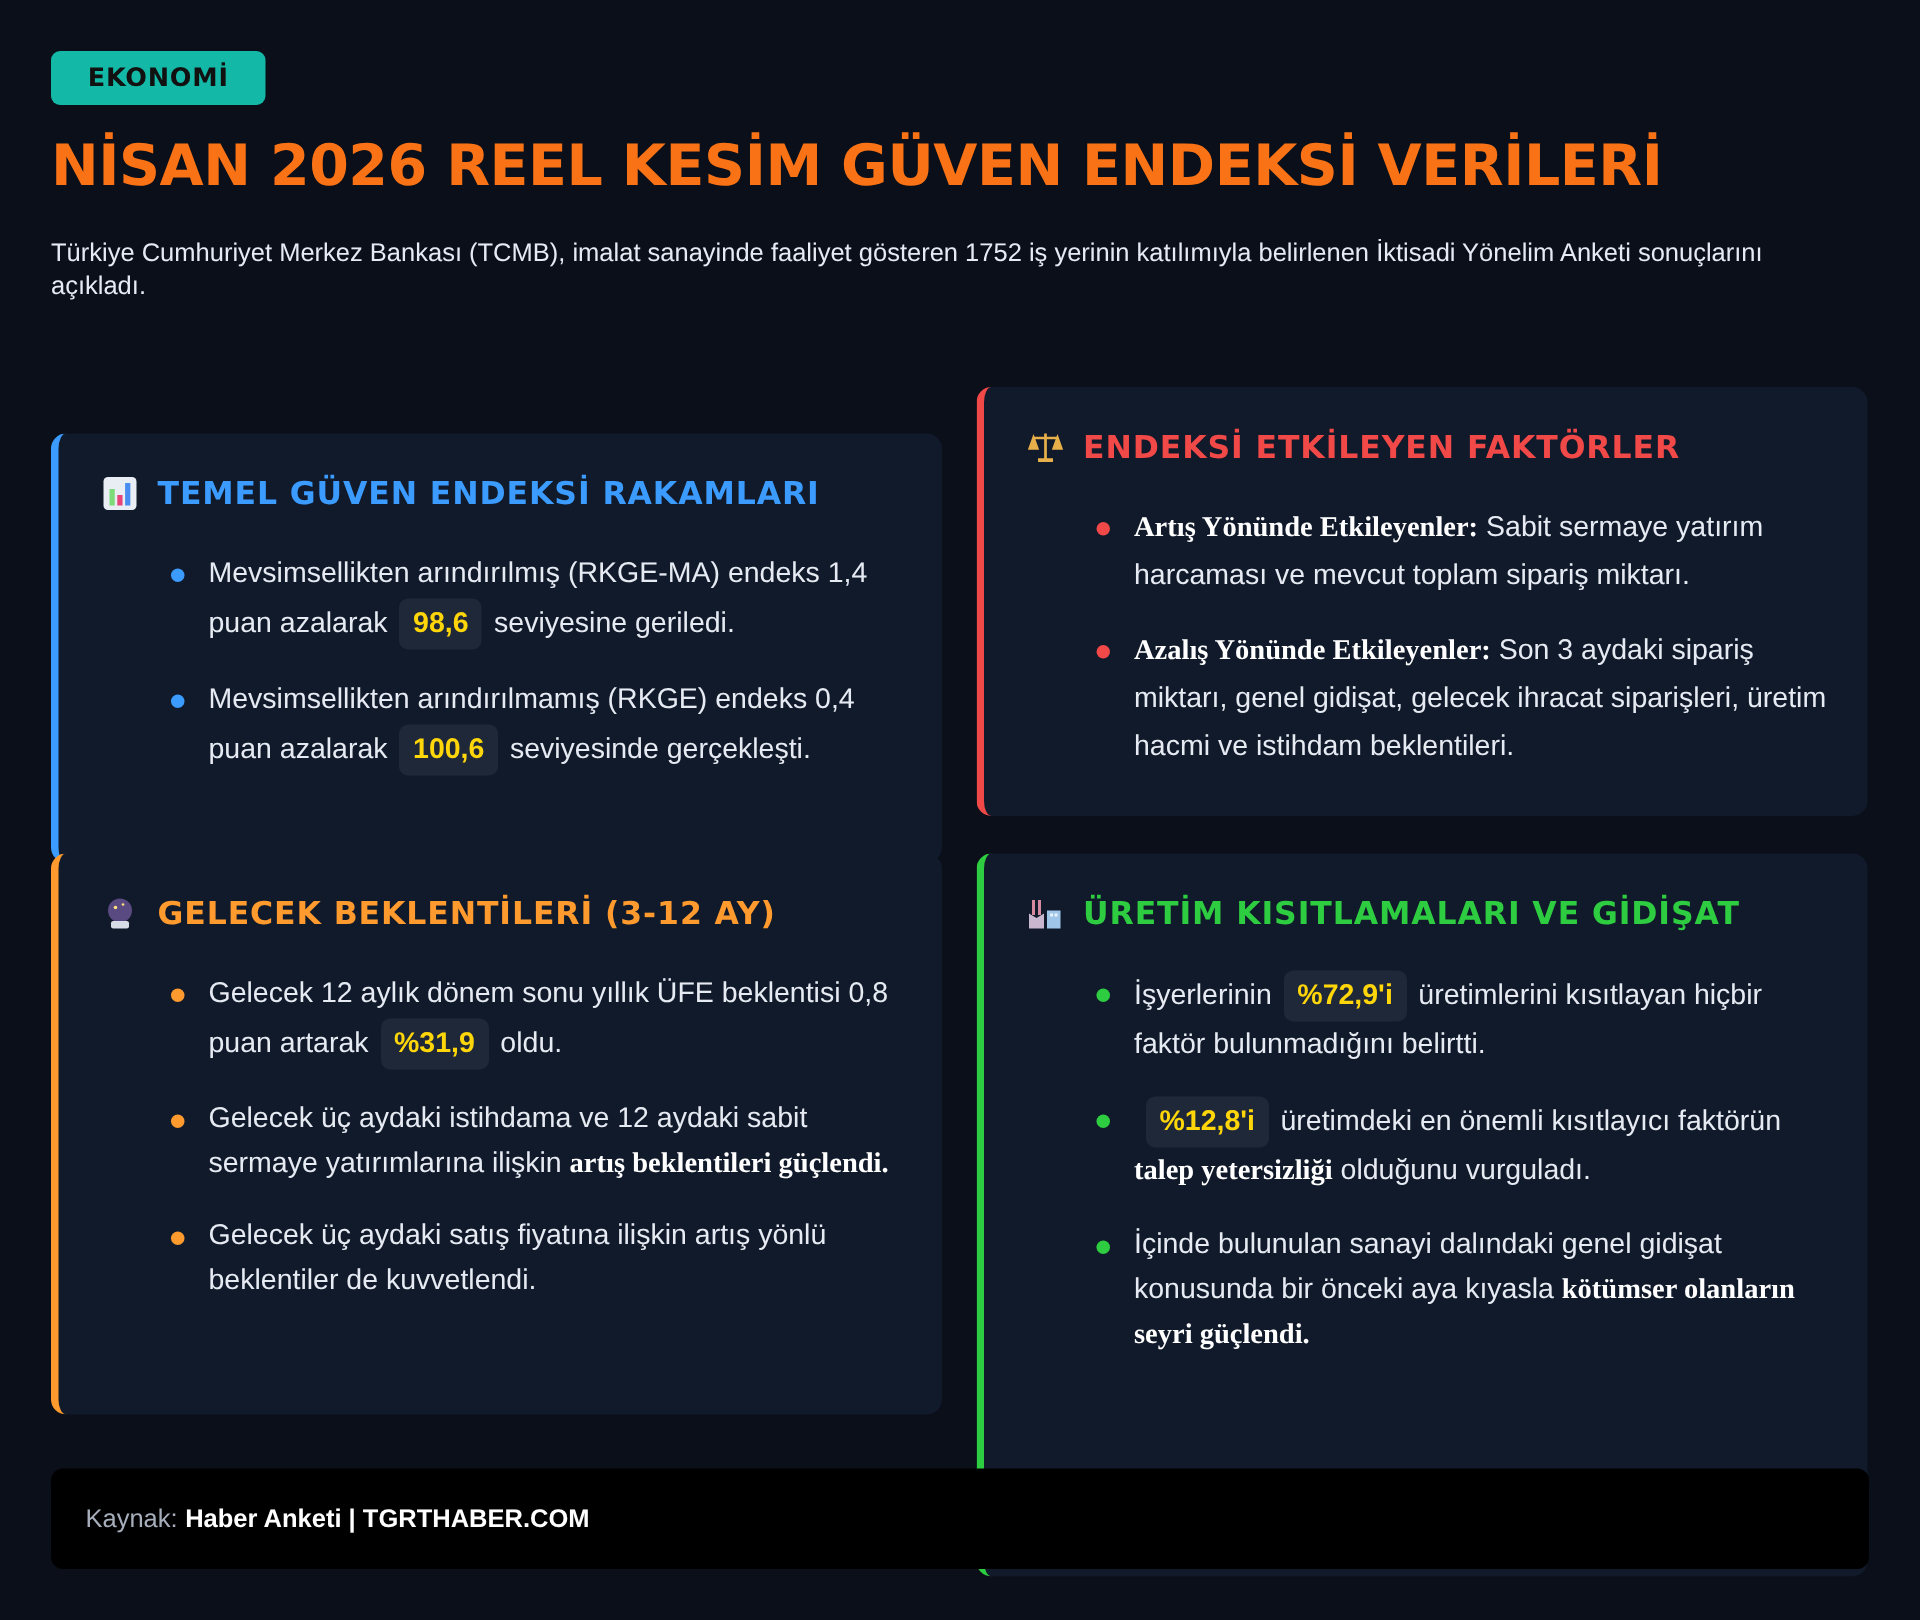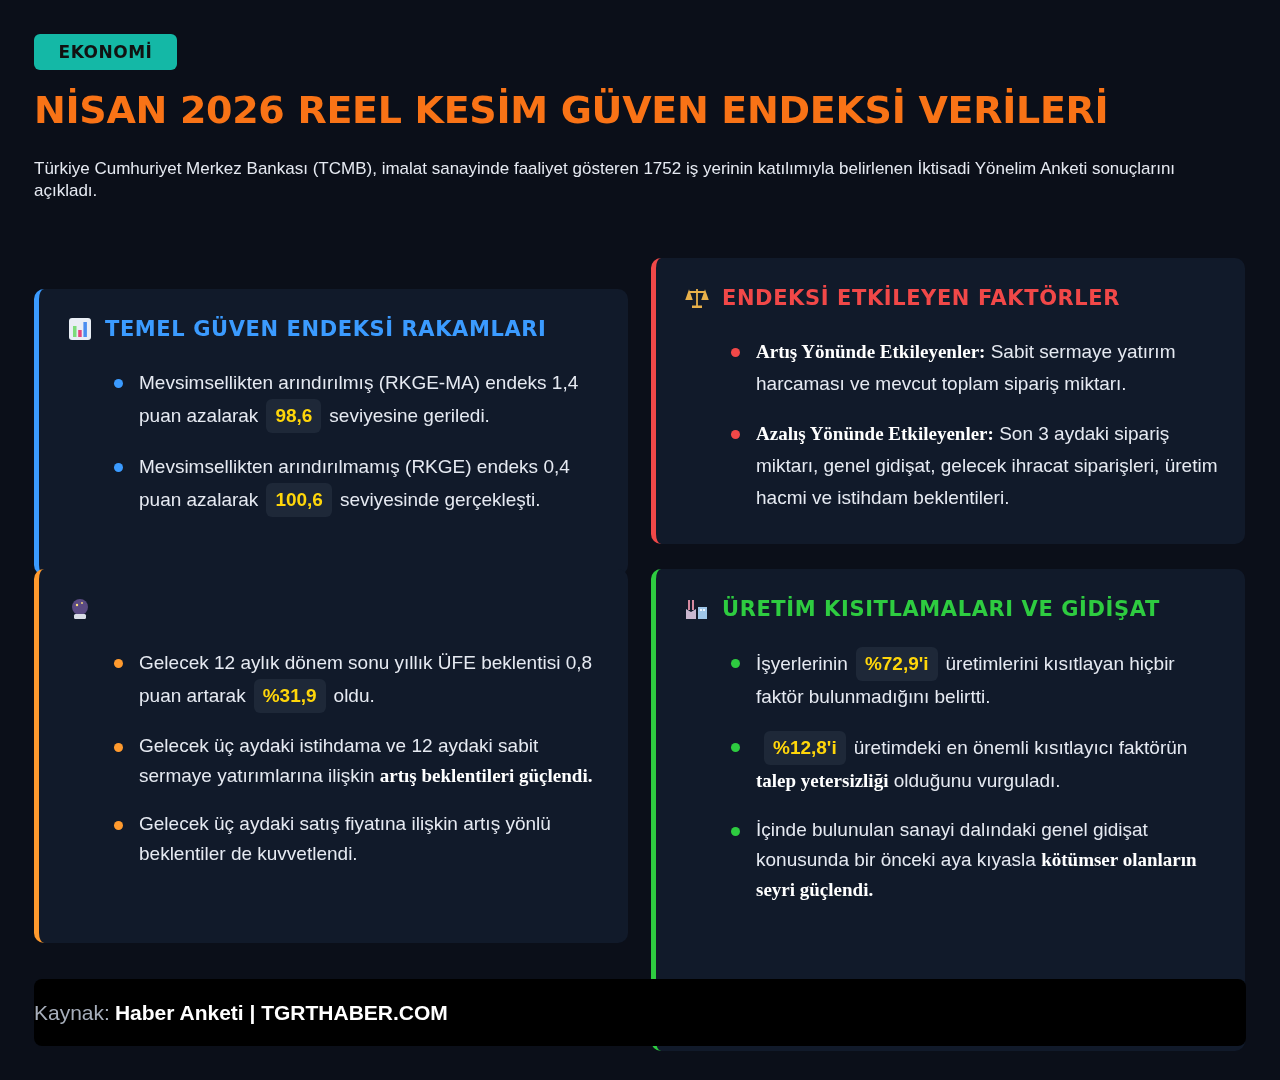--- a/index.html
+++ b/index.html
@@ -52,22 +52,22 @@
   #card-1 { --accent: #3b9bff; left: 34px; top: 258px; width: 594px; height: 286px; margin-top: 31px; }
   #card-2 { --accent: #f14848; left: 651px; top: 258px; width: 594px; height: 286px; }
   #card-3 { --accent: #ff9a2e; left: 34px; top: 569px; width: 594px; height: 374px; }
   #card-4 { --accent: #2ecc40; left: 651px; top: 569px; width: 594px; height: 482px; }
 
   #card-1 .card-list, #card-2 .card-list { top: 78px; }
   #card-3 .card-list, #card-4 .card-list { top: 78px; }
 
   .source-bar {
     position: absolute; left: 34px; top: 979px; width: 1212px; height: 67px;
-    background: #000; border-radius: 8px; display: flex; align-items: center; 
-    font-size: 21px; font-family: "Liberation Sans", sans-serif;
+    background: #000; border-radius: 8px; display: flex; align-items: center; padding-left: 23px;
+    font-size: 17px; font-family: "Liberation Sans", sans-serif;
   }
   .source-label { color: #a7aebb; margin-right: 5px; }
   .source-value { color: #ffffff; font-weight: 700; }
 </style>
 </head>
 <body>
 
 <div class="category-badge">EKONOMİ</div>
 <h1 class="page-title">NİSAN 2026 REEL KESİM GÜVEN ENDEKSİ VERİLERİ</h1>
 <p class="intro">Türkiye Cumhuriyet Merkez Bankası (TCMB), imalat sanayinde faaliyet gösteren 1752 iş yerinin katılımıyla belirlenen İktisadi Yönelim Anketi sonuçlarını açıkladı.</p>
@@ -120,20 +120,21 @@
 <section class="card" id="card-3">
   <div class="card-header">
     <span class="card-icon">
       <svg width="24" height="24" viewBox="0 0 24 24">
           <circle cx="12" cy="10" r="8" fill="#5a4a82"></circle>
           <circle cx="9" cy="8" r="1.2" fill="#ffe27a"></circle>
           <circle cx="14" cy="6" r="0.9" fill="#ffe27a"></circle>
           <rect x="6" y="17" width="12" height="5" rx="1.5" fill="#d9dde6"></rect>
         </svg>
     </span>
+    <span class="card-title">GELECEK BEKLENTİLERİ (3-12 AY)</span>
   </div>
   <ul class="card-list">
     <li>
       <span>Gelecek 12 aylık dönem sonu yıllık ÜFE beklentisi 0,8 puan artarak</span><span class="chip">%31,9</span><span>oldu.</span>
     </li>
     <li style="line-height:30px">
       <span>Gelecek üç aydaki istihdama ve 12 aydaki sabit sermaye yatırımlarına ilişkin</span> <b>artış beklentileri güçlendi.</b>
     </li>
     <li style="line-height:30px">
       <span>Gelecek üç aydaki satış fiyatına ilişkin artış yönlü beklentiler de kuvvetlendi.</span>

